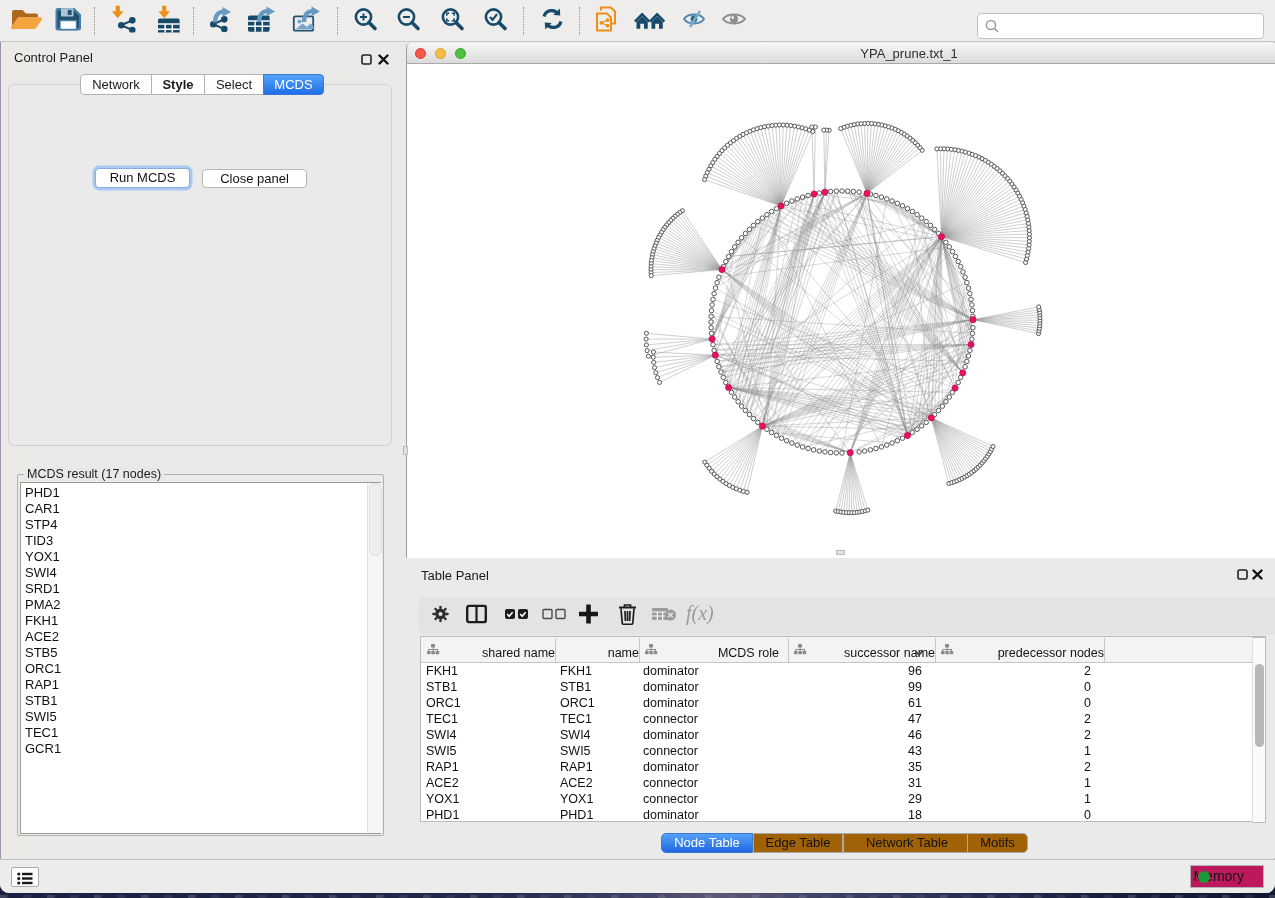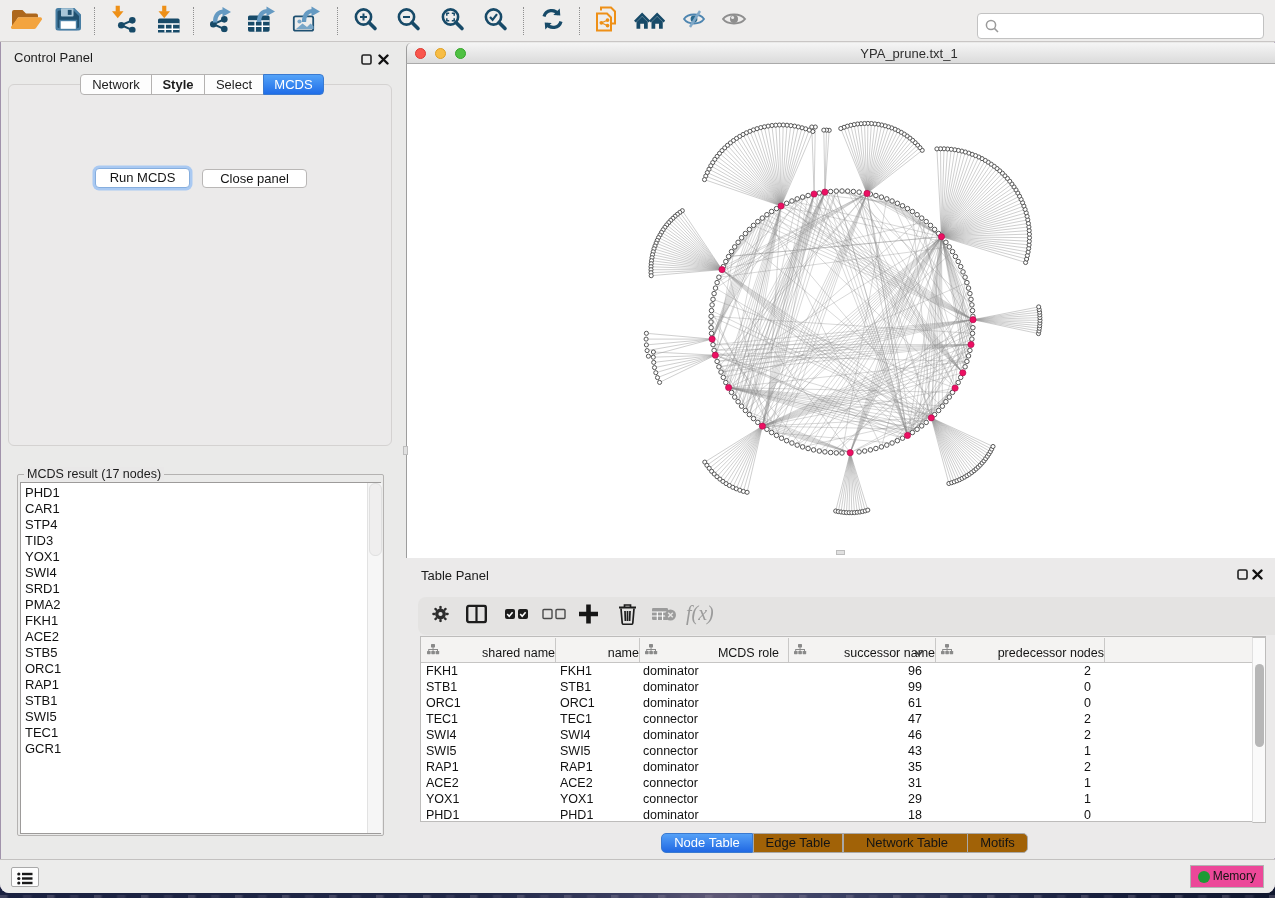--- a/index.html
+++ b/index.html
@@ -45,21 +45,21 @@
 .hdiv{position:absolute;top:1px;height:24px;width:0;border-left:1px solid #c9c8c7}
 .hcell{position:absolute;top:4px;height:25px;line-height:25px;text-align:right}
 .hicon{position:absolute;top:7px}
 .trow{position:absolute;left:0;width:845px;height:16px;font-size:12.5px;color:#111;line-height:16px}
 .c1{position:absolute;left:5px}.c2{position:absolute;left:139px}.c3{position:absolute;left:222px}
 .c4{position:absolute;left:361px;width:140px;text-align:right}.c5{position:absolute;left:530px;width:140px;text-align:right}
 .btab{position:absolute;top:275px;height:20px;border:1px solid #a9a8a7;background:#a16207;font-size:13px;color:#141414;text-align:center;line-height:18px}
 
 #status{position:absolute;left:0;top:859px;width:1275px;height:34px;background:#ececeb;border-top:1px solid #c3c1c0}
 #list-btn{position:absolute;left:11px;top:7px;width:28px;height:20px;background:#fdfdfd;border:1px solid #a9a9a9;border-radius:2px}
-#mem-btn{position:absolute;left:1190px;top:5px;width:74px;height:23px;background:#ec4899;border:1px solid #b3b3b3;font-size:12px;color:#141414;line-height:21px;text-align:right;padding-right:7px}
+#mem-btn{position:absolute;left:1190px;top:5px;width:74px;height:23px;background:#be185d;border:1px solid #b3b3b3;font-size:14px;color:#141414;line-height:21px;text-align:right;padding-right:19px}
 #mem-btn i{position:absolute;left:7px;top:5px;width:12px;height:12px;border-radius:50%;background:#1d9a35}
 </style></head><body>
 <div id="desktop"></div>
 <div id="win">
     <div id="toolbar">
       <div class="tbi" style="left:10px"><svg width="33" height="25" viewBox="0 0 33 25" style="">
           <path d="M2 21 V5.5 a2 2 0 0 1 2 -2 h8.5 l3.5 3.5 h10 a2 2 0 0 1 2 2 V11 h-20 Z" fill="#ad671c"></path>
           <path d="M2.5 22.5 a1.6 1.6 0 0 1 -1.3 -2.4 L7.3 12 a2.2 2.2 0 0 1 1.9 -1.2 h21.3 a1.6 1.6 0 0 1 1.3 2.4 L26 21.4 a2.2 2.2 0 0 1 -1.9 1.1 Z" fill="#f3a43f"></path>
         </svg></div>
       <div class="tbi" style="left:54px"><svg width="29" height="25" viewBox="0 0 29 25" style="">

